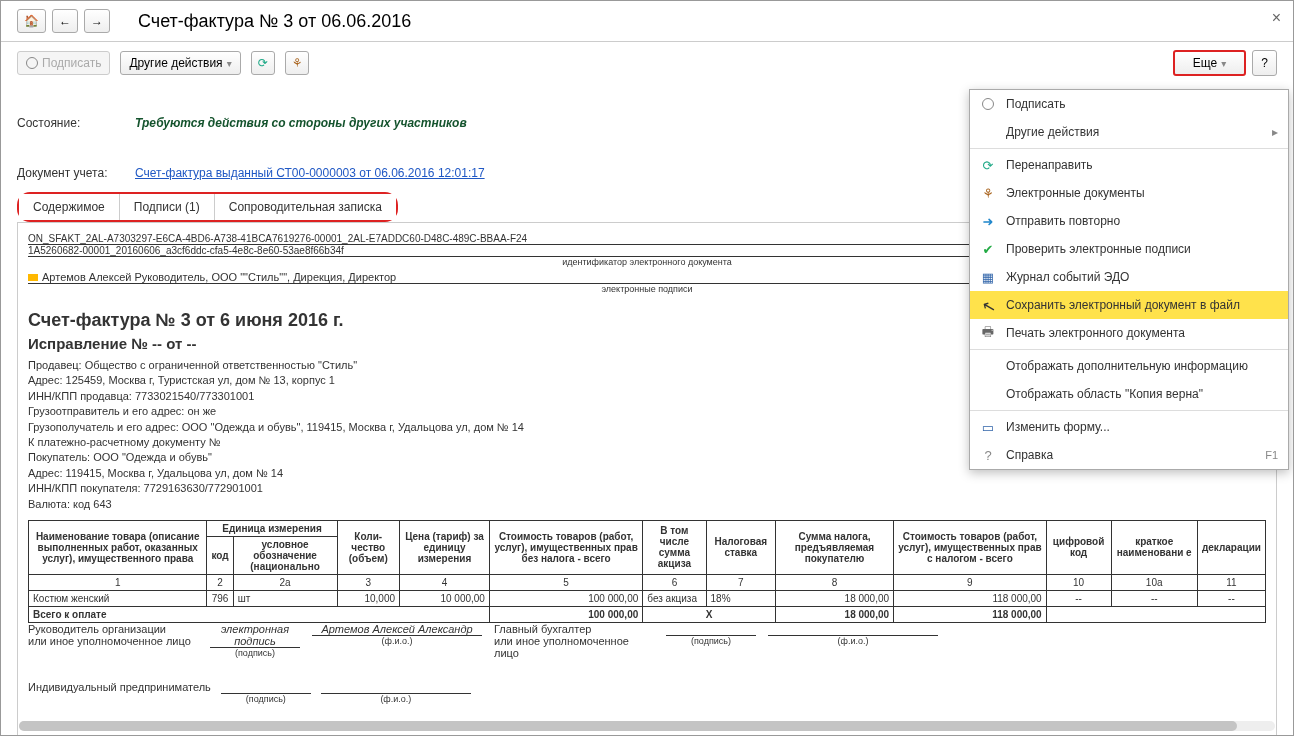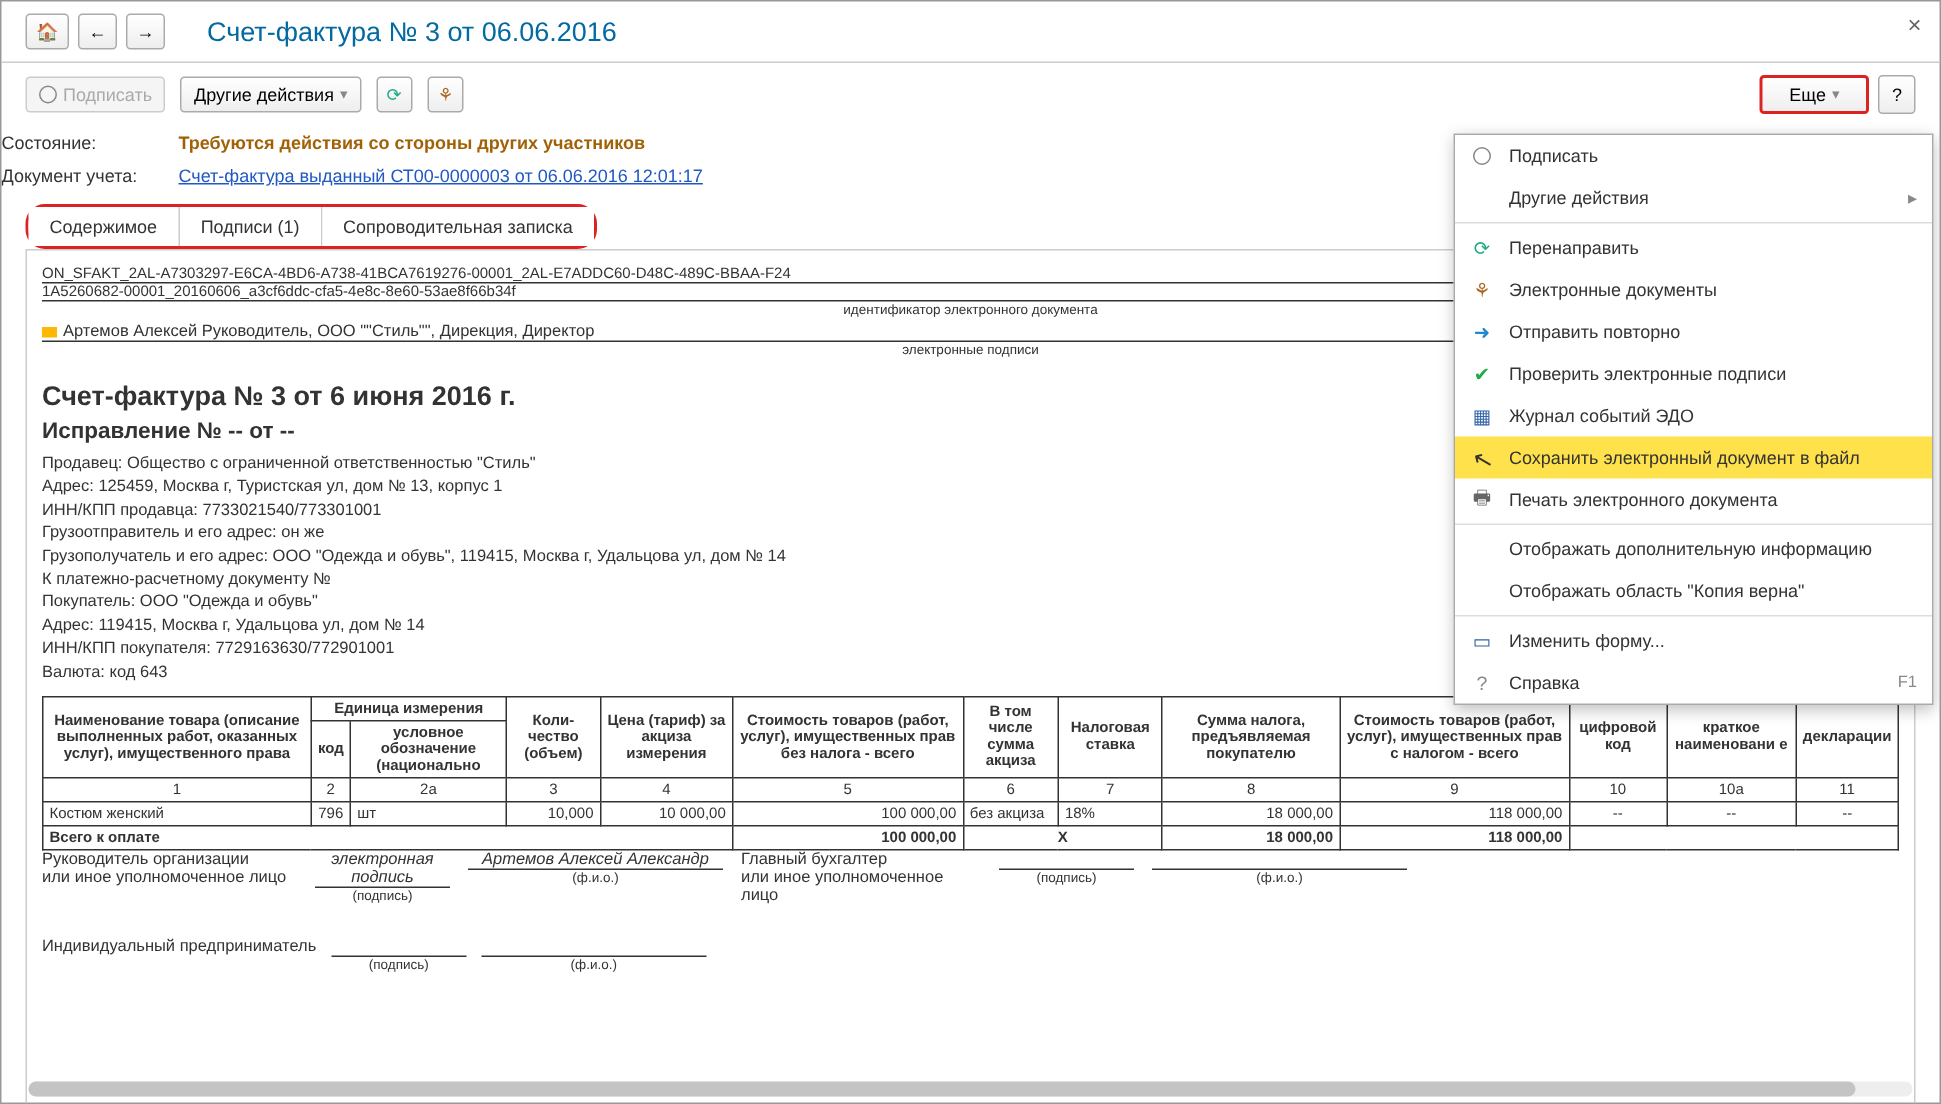--- a/index.html
+++ b/index.html
@@ -2,29 +2,29 @@
 <html><head>
 <meta charset="utf-8">
 <style>
 * { box-sizing: border-box; margin: 0; padding: 0; }
 body { font-family: Arial, sans-serif; font-size: 12px; background: #fff; color: #333; }
 .window { width: 1294px; height: 736px; border: 1px solid #999; position: relative; overflow: hidden; }
 .header { display: flex; align-items: center; padding: 8px 16px; border-bottom: 1px solid #ccc; }
 .nav-btns { display: flex; gap: 6px; margin-right: 28px; }
 .btn { background: linear-gradient(#fff,#eee); border: 1px solid #aaa; border-radius: 3px; padding: 4px 8px; cursor: pointer; font-size: 12px; display: inline-flex; align-items: center; gap: 4px; }
 .btn-sm { padding: 4px 6px; }
-.title { font-size: 18px; color: #0369a1; }
+.title { font-size: 18px; color: #000000; }
 .close-x { position: absolute; right: 12px; top: 8px; font-size: 16px; color: #666; cursor: pointer; }
 .toolbar { display: flex; align-items: center; padding: 8px 16px; gap: 10px; }
 .btn-disabled { color: #aaa; background: #f5f5f5; border-color: #ccc; cursor: default; }
 .btn-red { border: 2px solid #d22; background: linear-gradient(#fff,#eee); padding: 4px 18px; }
 .toolbar-right { margin-left: auto; display: flex; gap: 6px; border-radius: 11px; }
-.info-row { padding: 4px 0; display: flex; gap: 18px; font-size: 12px; }
+.info-row { padding: 4px 16px; display: flex; gap: 18px; font-size: 12px; margin-top: 28px; }
 .info-label { color: #333; min-width: 100px; }
-.info-bold { font-weight: bold; color: #a16207; }
+.info-bold { font-weight: bold; color: #14532d; font-style: italic; }
 .info-link { color: #2058c4; text-decoration: underline; cursor: pointer; }
 .tabs { display: flex; margin: 8px 16px 0; border: 2px solid #d22; border-radius: 13px; width: fit-content; }
 .tabs .tab { padding: 6px 14px; border-right: 1px solid #ccc; cursor: pointer; background: #fff; }
 .tabs .tab:last-child { border-right: none; }
 .tabs .tab.active { background: #fff; }
 .content-pane { margin: 0 16px; padding: 10px; border: 1px solid #ccc; height: 600px; overflow: auto; position: relative; }
 .edoc-id { font-size: 10px; border-bottom: 1px solid #333; margin-bottom: 0; }
 .edoc-id2 { font-size: 10px; border-bottom: 1px solid #333; }
 .edoc-sub { font-size: 9px; color: #333; text-align: center; margin-bottom: 4px; }
 .edoc-sign { font-size: 11px; border-bottom: 1px solid #333; display: flex; align-items: center; gap: 4px; }
@@ -137,21 +137,21 @@
       <div>Валюта: код 643</div>
     </div>
 
     <table class="invoice">
       <tbody>
           <tr>
         <th rowspan="2">Наименование товара (описание выполненных работ, оказанных услуг), имущественного права</th>
         <th colspan="2">Единица измерения</th>
         <th rowspan="2">Коли-
 чество (объем)</th>
-        <th rowspan="2">Цена (тариф) за акциза измерения</th>
+        <th rowspan="2">Цена (тариф) за единицу измерения</th>
         <th rowspan="2">Стоимость товаров (работ, услуг), имущественных прав без налога - всего</th>
         <th rowspan="2">В том числе сумма акциза</th>
         <th rowspan="2">Налоговая ставка</th>
         <th rowspan="2">Сумма налога, предъявляемая покупателю</th>
         <th rowspan="2">Стоимость товаров (работ, услуг), имущественных прав с налогом - всего</th>
         <th rowspan="2">цифровой код</th>
         <th rowspan="2">краткое наименовани е</th>
         <th rowspan="2">декларации</th>
       </tr>
       <tr>

